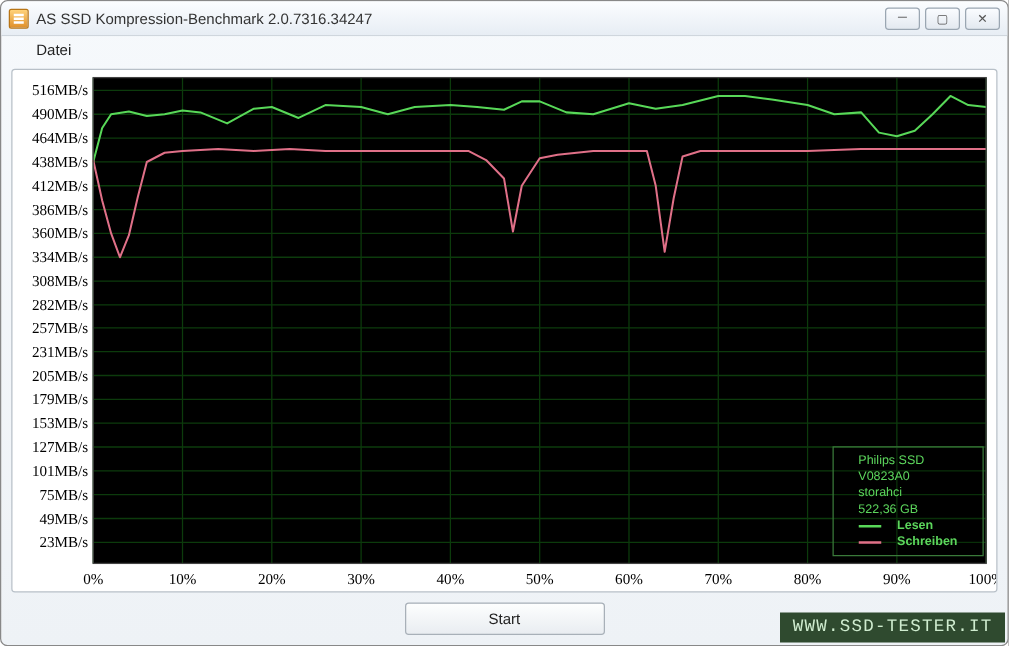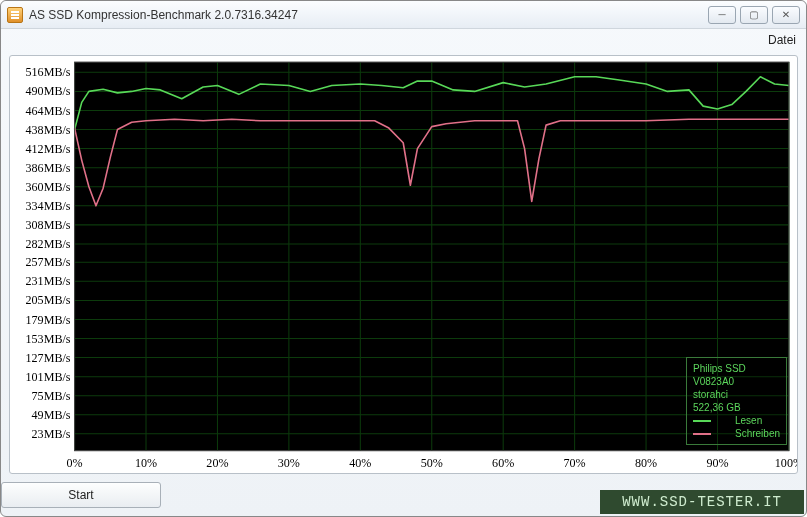--- a/index.html
+++ b/index.html
@@ -50,25 +50,24 @@
     border:1px solid #9aa6b2;
     border-radius:3px;
     margin-left:4px;
     background:linear-gradient(#fafcff,#e3e9f0);
     display:flex; align-items:center; justify-content:center;
     font-size:10px; color:#555;
     cursor:default;
   }
   .menubar {
     height:22px;
-    padding: 0 2px;
+    padding: 0 20px;
     display:flex; align-items:center;
     font-size:12px;
     color:#222;
-    justify-content:flex-end;
   }
   .menubar .menuitem { padding:2px 8px; border-radius:2px; }
 
   .chart-panel {
     flex:1;
     margin:4px 8px 0 8px;
     background:#fff;
     border:1px solid #b8c0c8;
     border-radius:3px;
     position:relative;
@@ -82,46 +81,46 @@
   }
   svg.chart {
     width:100%; height:100%;
     display:block;
   }
   .legend-box {
     position:absolute;
     right:10px;
     bottom:28px;
     border:1px solid #3a7a3a;
-    padding:4px 6px;
+    padding:4px 20px;
     font-size:10px;
     line-height:13px;
     color:#5cd65c;
     background:rgba(0,0,0,0.2);
     font-family:Tahoma,sans-serif;
   }
   .legend-box .info-line { white-space:nowrap; }
-  .legend-box .series-row { display:flex; align-items:center; gap:24px; }
+  .legend-box .series-row { display:flex; align-items:center; gap:13px;font-weight:bold; }
   .legend-box .swatch { width:18px; height:0; border-top:2px solid; }
   .watermark {
     position:absolute;
     right:2px; bottom:2px;
     background:#2f4a2f;
     color:#cfeccf;
     font-family:"Courier New",monospace;
     font-size:14px;
     letter-spacing:1px;
-    padding:4px 22px;
+    padding:4px 10px;
   }
 
   .buttonbar {
     height:42px;
     display:flex;
     align-items:center;
-    justify-content:space-between;
+    justify-content:center;
     gap:8px;
   }
   .btn {
     width:160px; height:26px;
     border:1px solid #a8b0b8;
     border-radius:3px;
     background:linear-gradient(#fdfefe,#e9edf1);
     font-size:12px;
     color:#222;
     display:flex; align-items:center; justify-content:center;

